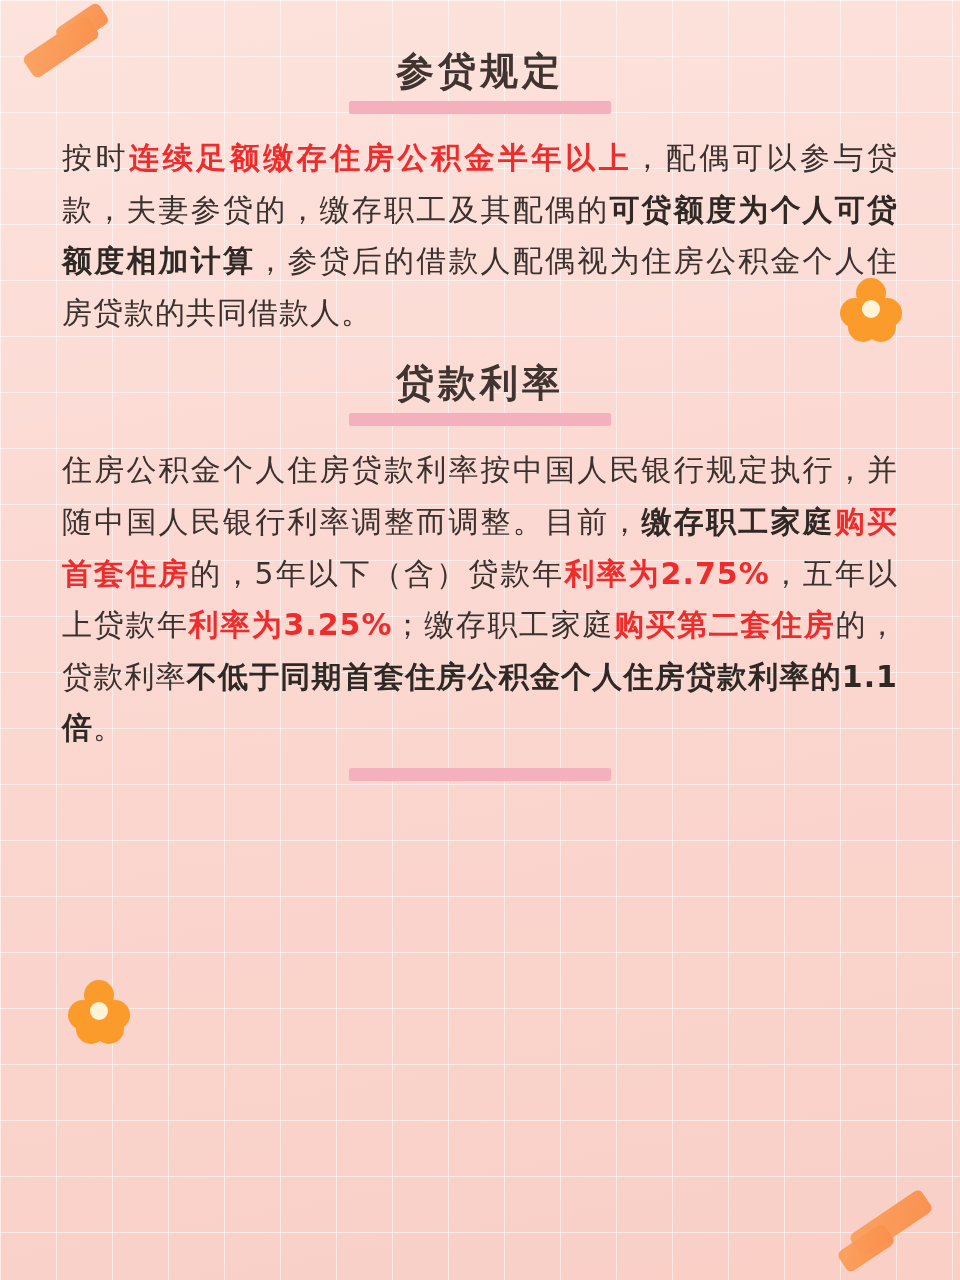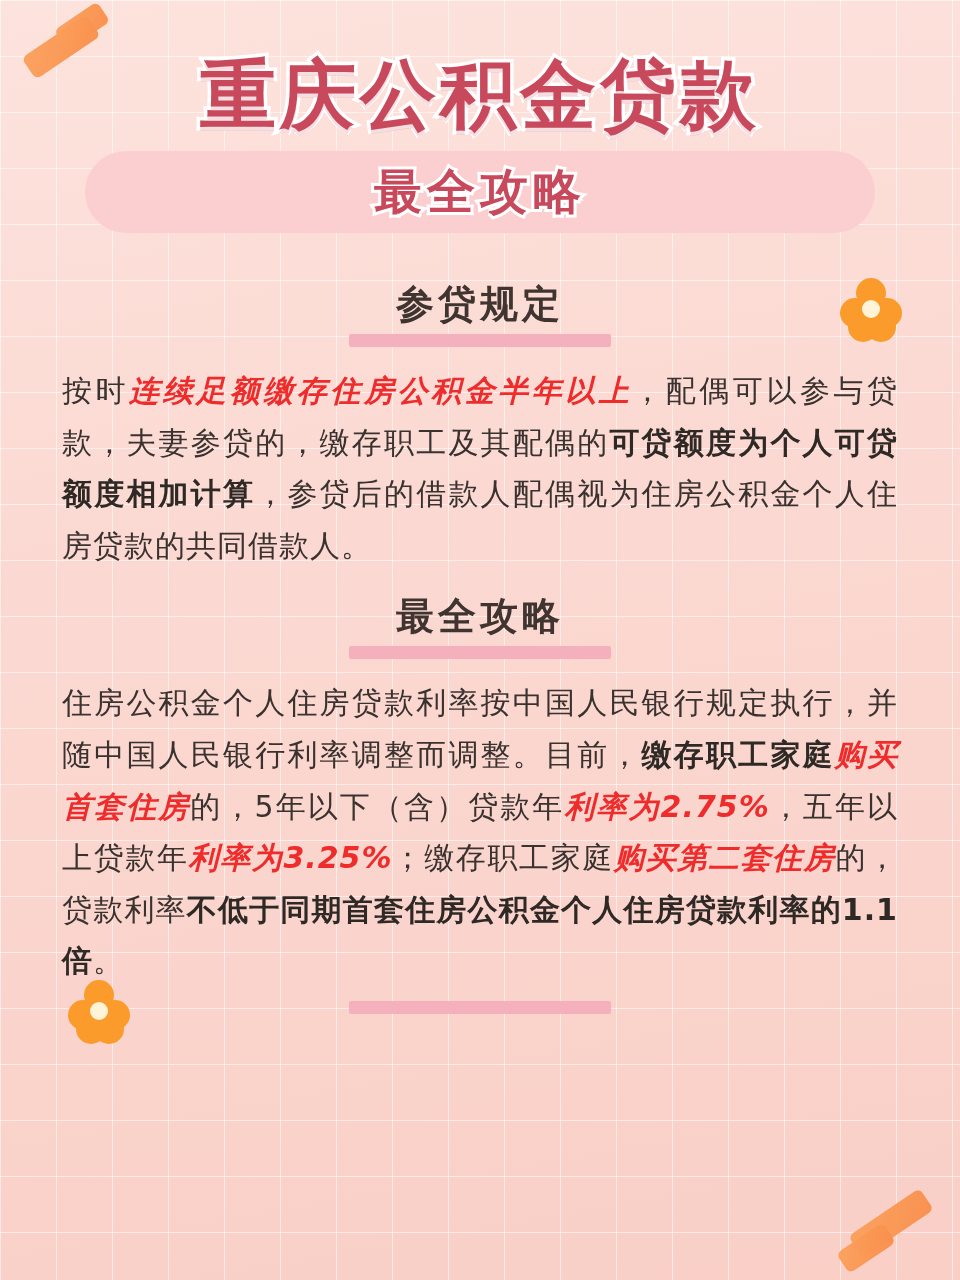--- a/index.html
+++ b/index.html
@@ -139,21 +139,20 @@
     font-size: 30px;
     line-height: 1.72;
     color: #3a322f;
     letter-spacing: 1px;
     text-align: justify;
     margin: 0 0 10px 0;
   }
   .hl-red {
     color: #ef2c2c;
     font-weight: bold;
-    font-style: italic;
   }
   .hl-bold {
     font-weight: bold;
     color: #2f2926;
   }
 </style>
 </head>
 <body>
 
 <div class="poster">
@@ -173,40 +172,34 @@
   </div>
   <div class="flower f2">
     <span class="petal p1"></span>
       <span class="petal p2"></span>
       <span class="petal p3"></span>
     <span class="petal p4"></span>
       <span class="petal p5"></span>
       <span class="core"></span>
   </div>
 
-  <div class="title-block">
-    <h1 class="main-title">重庆公积金贷款</h1>
-    <div class="sub-title-wrap">
-      <span class="sub-title">最全攻略</span>
-    </div>
-  </div>
 
   <div class="content">
 
     <div class="section">
       <div class="section-head">
         <span class="h-text">参贷规定</span>
         <span class="h-underline"></span>
       </div>
       <p class="para"><span>按时</span><span class="hl-red">连续足额缴存住房公积金半年以上</span><span>，配偶可以参与贷款，夫妻参贷的，缴存职工及其配偶的</span><span class="hl-bold">可贷额度为个人可贷额度相加计算</span><span>，参贷后的借款人配偶视为住房公积金个人住房贷款的共同借款人。</span></p>
     </div>
 
     <div class="section">
       <div class="section-head">
-        <span class="h-text">最全攻略</span>
+        <span class="h-text">贷款利率</span>
         <span class="h-underline"></span>
       </div>
       <p class="para"><span>住房公积金个人住房贷款利率按中国人民银行规定执行，并随中国人民银行利率调整而调整。目前，</span><span class="hl-bold">缴存职工家庭</span><span class="hl-red">购买首套住房</span><span>的，5年以下（含）贷款年</span><span class="hl-red">利率为2.75%</span><span>，五年以上贷款年</span><span class="hl-red">利率为3.25%</span><span>；缴存职工家庭</span><span class="hl-red">购买第二套住房</span><span>的，贷款利率</span><span class="hl-bold">不低于同期首套住房公积金个人住房贷款利率的1.1倍</span><span>。</span></p>
     </div>
 
     <div class="section">
       <div class="section-head">
         <span class="h-underline"></span>
       </div>
     </div>

